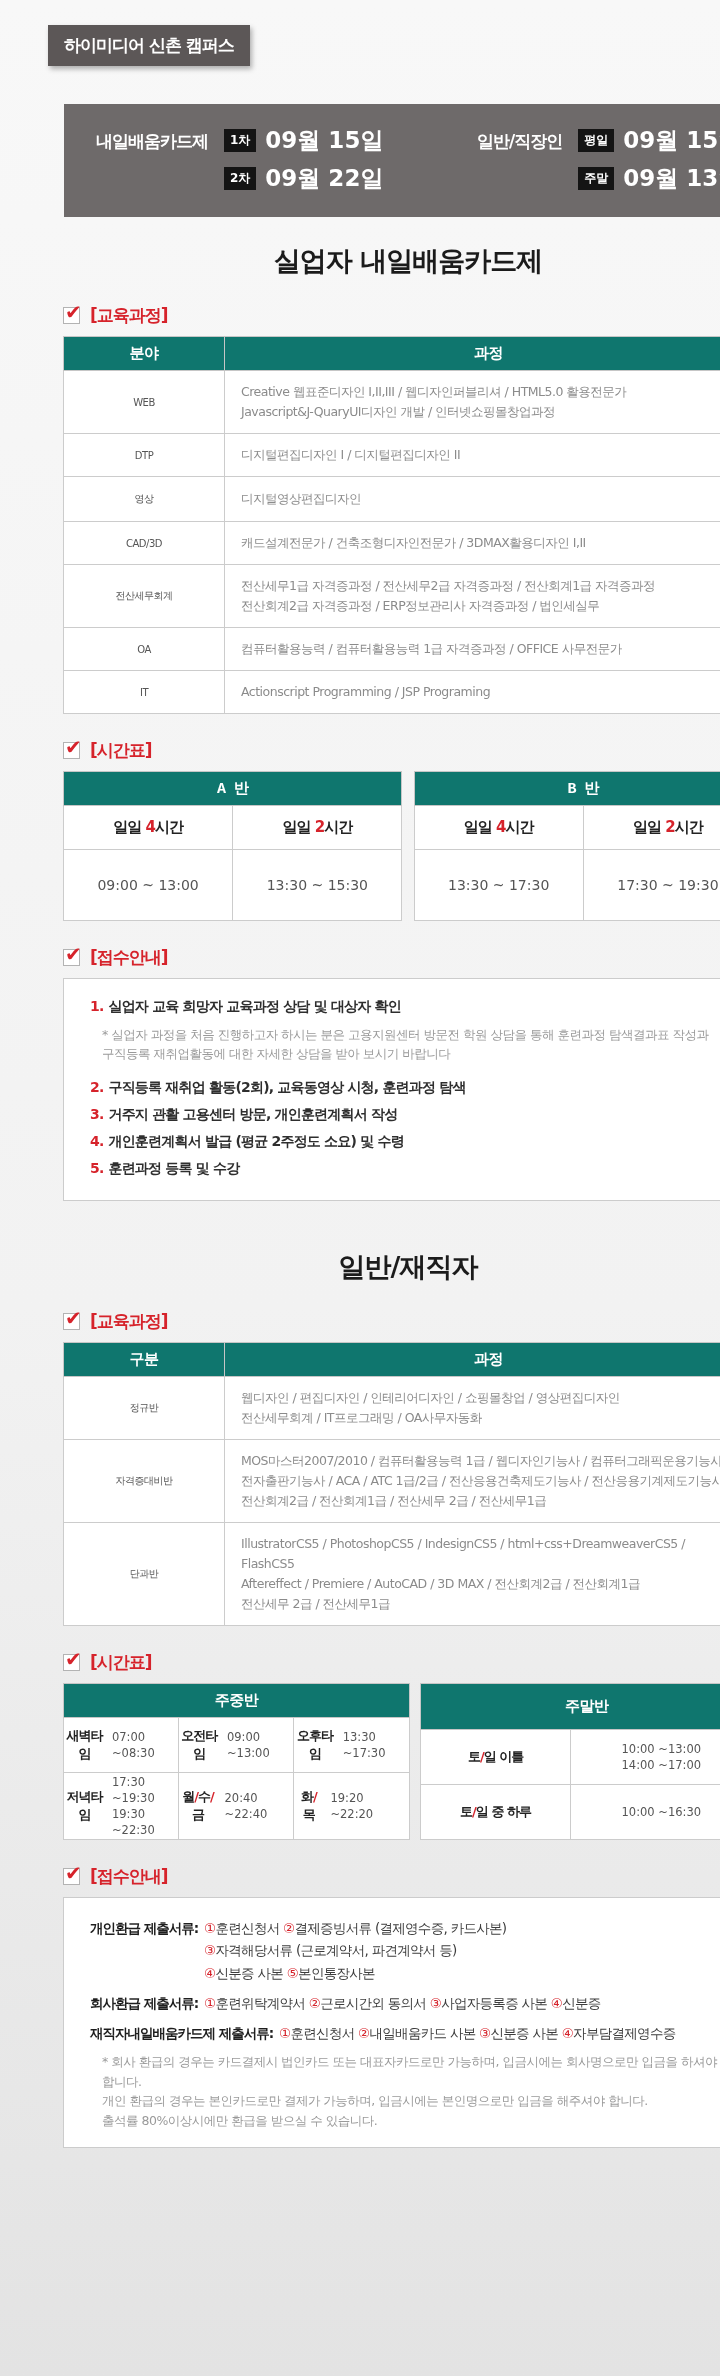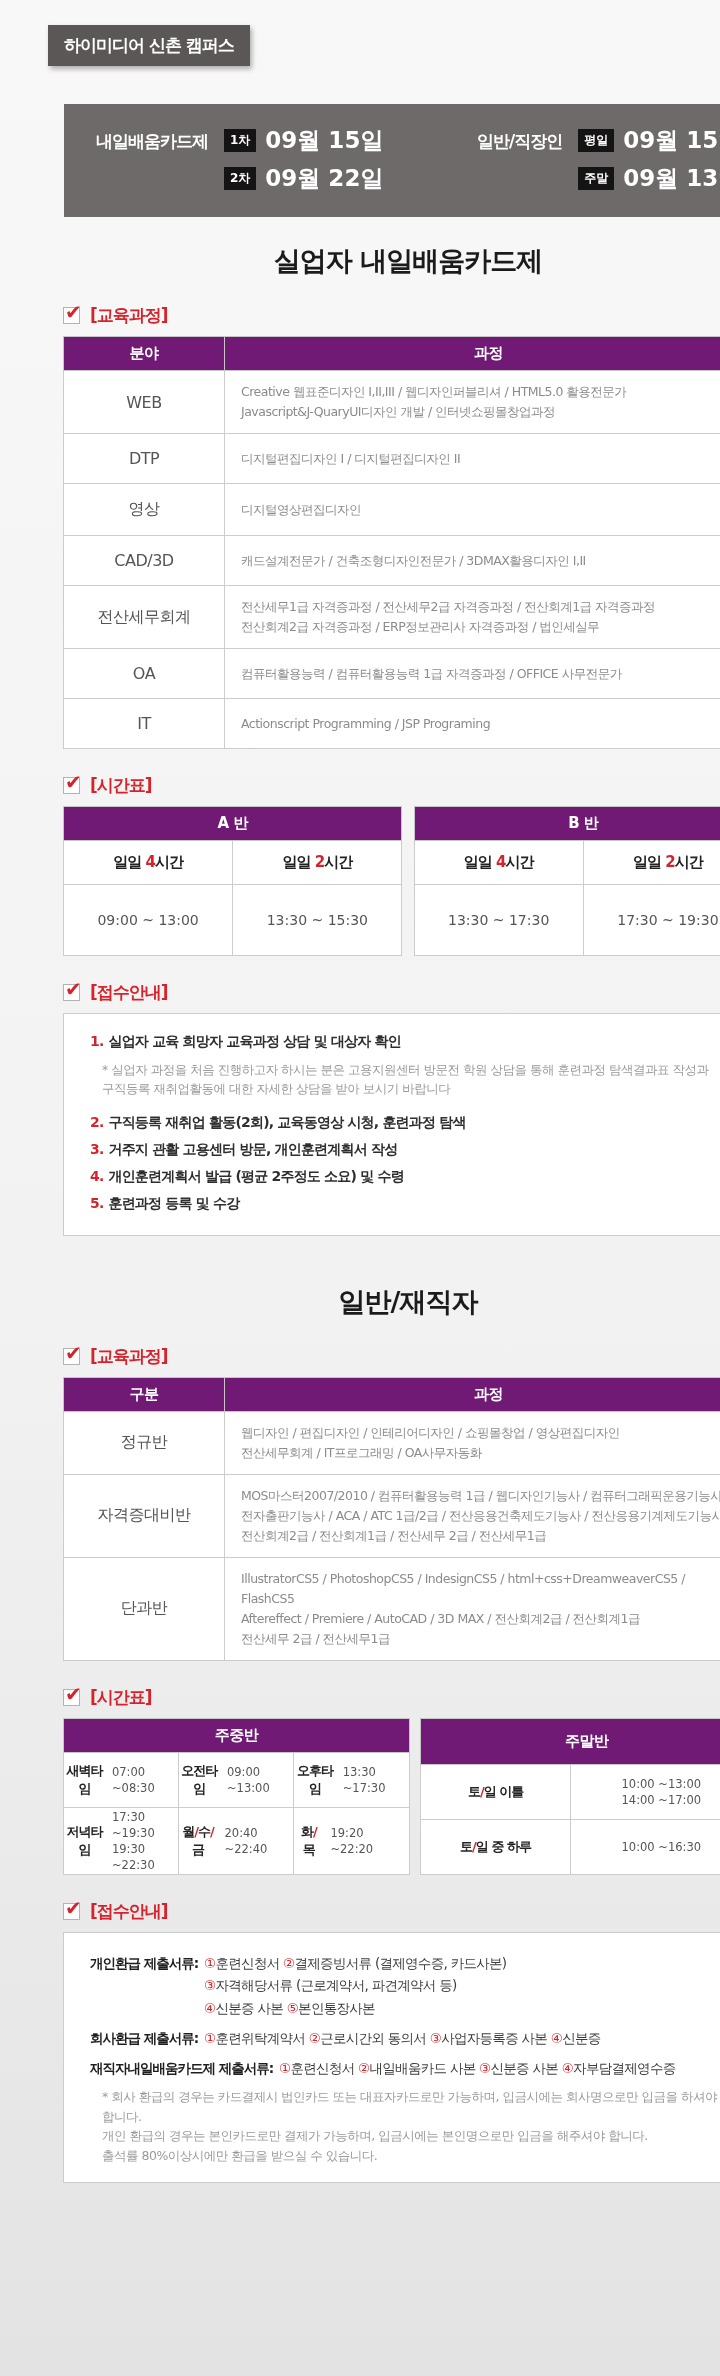--- a/index.html
+++ b/index.html
@@ -41,23 +41,23 @@
   .sec-title{text-align:center;font-size:27px;font-weight:800;color:#1b1b1b;letter-spacing:-1px;}
   .mt26{margin-top:26px}.mt48{margin-top:48px}
 
   .lbl{display:flex;align-items:center;margin:25px 0 9px;}
   .chk{position:relative;display:inline-block;width:15px;height:15px;background:#fff;border:1px solid #b3b3b3;}
   .chk i{position:absolute;left:1px;top:-8px;font-style:normal;color:#d6232b;font-size:20px;font-weight:bold;}
   .lbl .txt{font-size:17px;font-weight:bold;color:#d6232b;margin-left:10px;letter-spacing:-1px;}
 
   table{border-collapse:collapse;background:#fff;}
   .tbl{width:100%;}
-  .tbl th,.stbl th{background:#701a75;color:#fff;font-size:15px;font-weight:bold;padding:7px 0;border:1px solid #c6c6c6;letter-spacing:-0.5px;}
+  .tbl th,.stbl th{background:#0f766e;color:#fff;font-size:15px;font-weight:bold;padding:7px 0;border:1px solid #c6c6c6;letter-spacing:-0.5px;font-family:Liberation Mono, monospace;}
   .tbl td{border:1px solid #ccc;}
-  .tbl td.cat{width:148px;text-align:center;color:#555;font-size:16px;padding:15px 6px;letter-spacing:-0.5px;}
+  .tbl td.cat{width:148px;text-align:center;color:#555;font-size:10px;padding:15px 6px;letter-spacing:-0.5px;}
   .tbl td.crs{color:#8b8b8b;font-size:12.5px;line-height:1.6;padding:11px 16px;white-space:pre-line;letter-spacing:-0.5px;}
 
   .pair{display:flex;justify-content:space-between;}
   .stbl{width:49.2%;}
   .stbl td{border:1px solid #ccc;text-align:center;}
   .stbl .hd td{font-size:15px;font-weight:bold;color:#222;padding:12px 0;letter-spacing:-1px;}
   .num,.rd{color:#d6232b;}
   .stbl .tmrow td{color:#555;font-size:14px;padding:27px 0;}
 
   .box{background:#fff;border:1px solid #ccc;padding:19px 26px 13px;}

